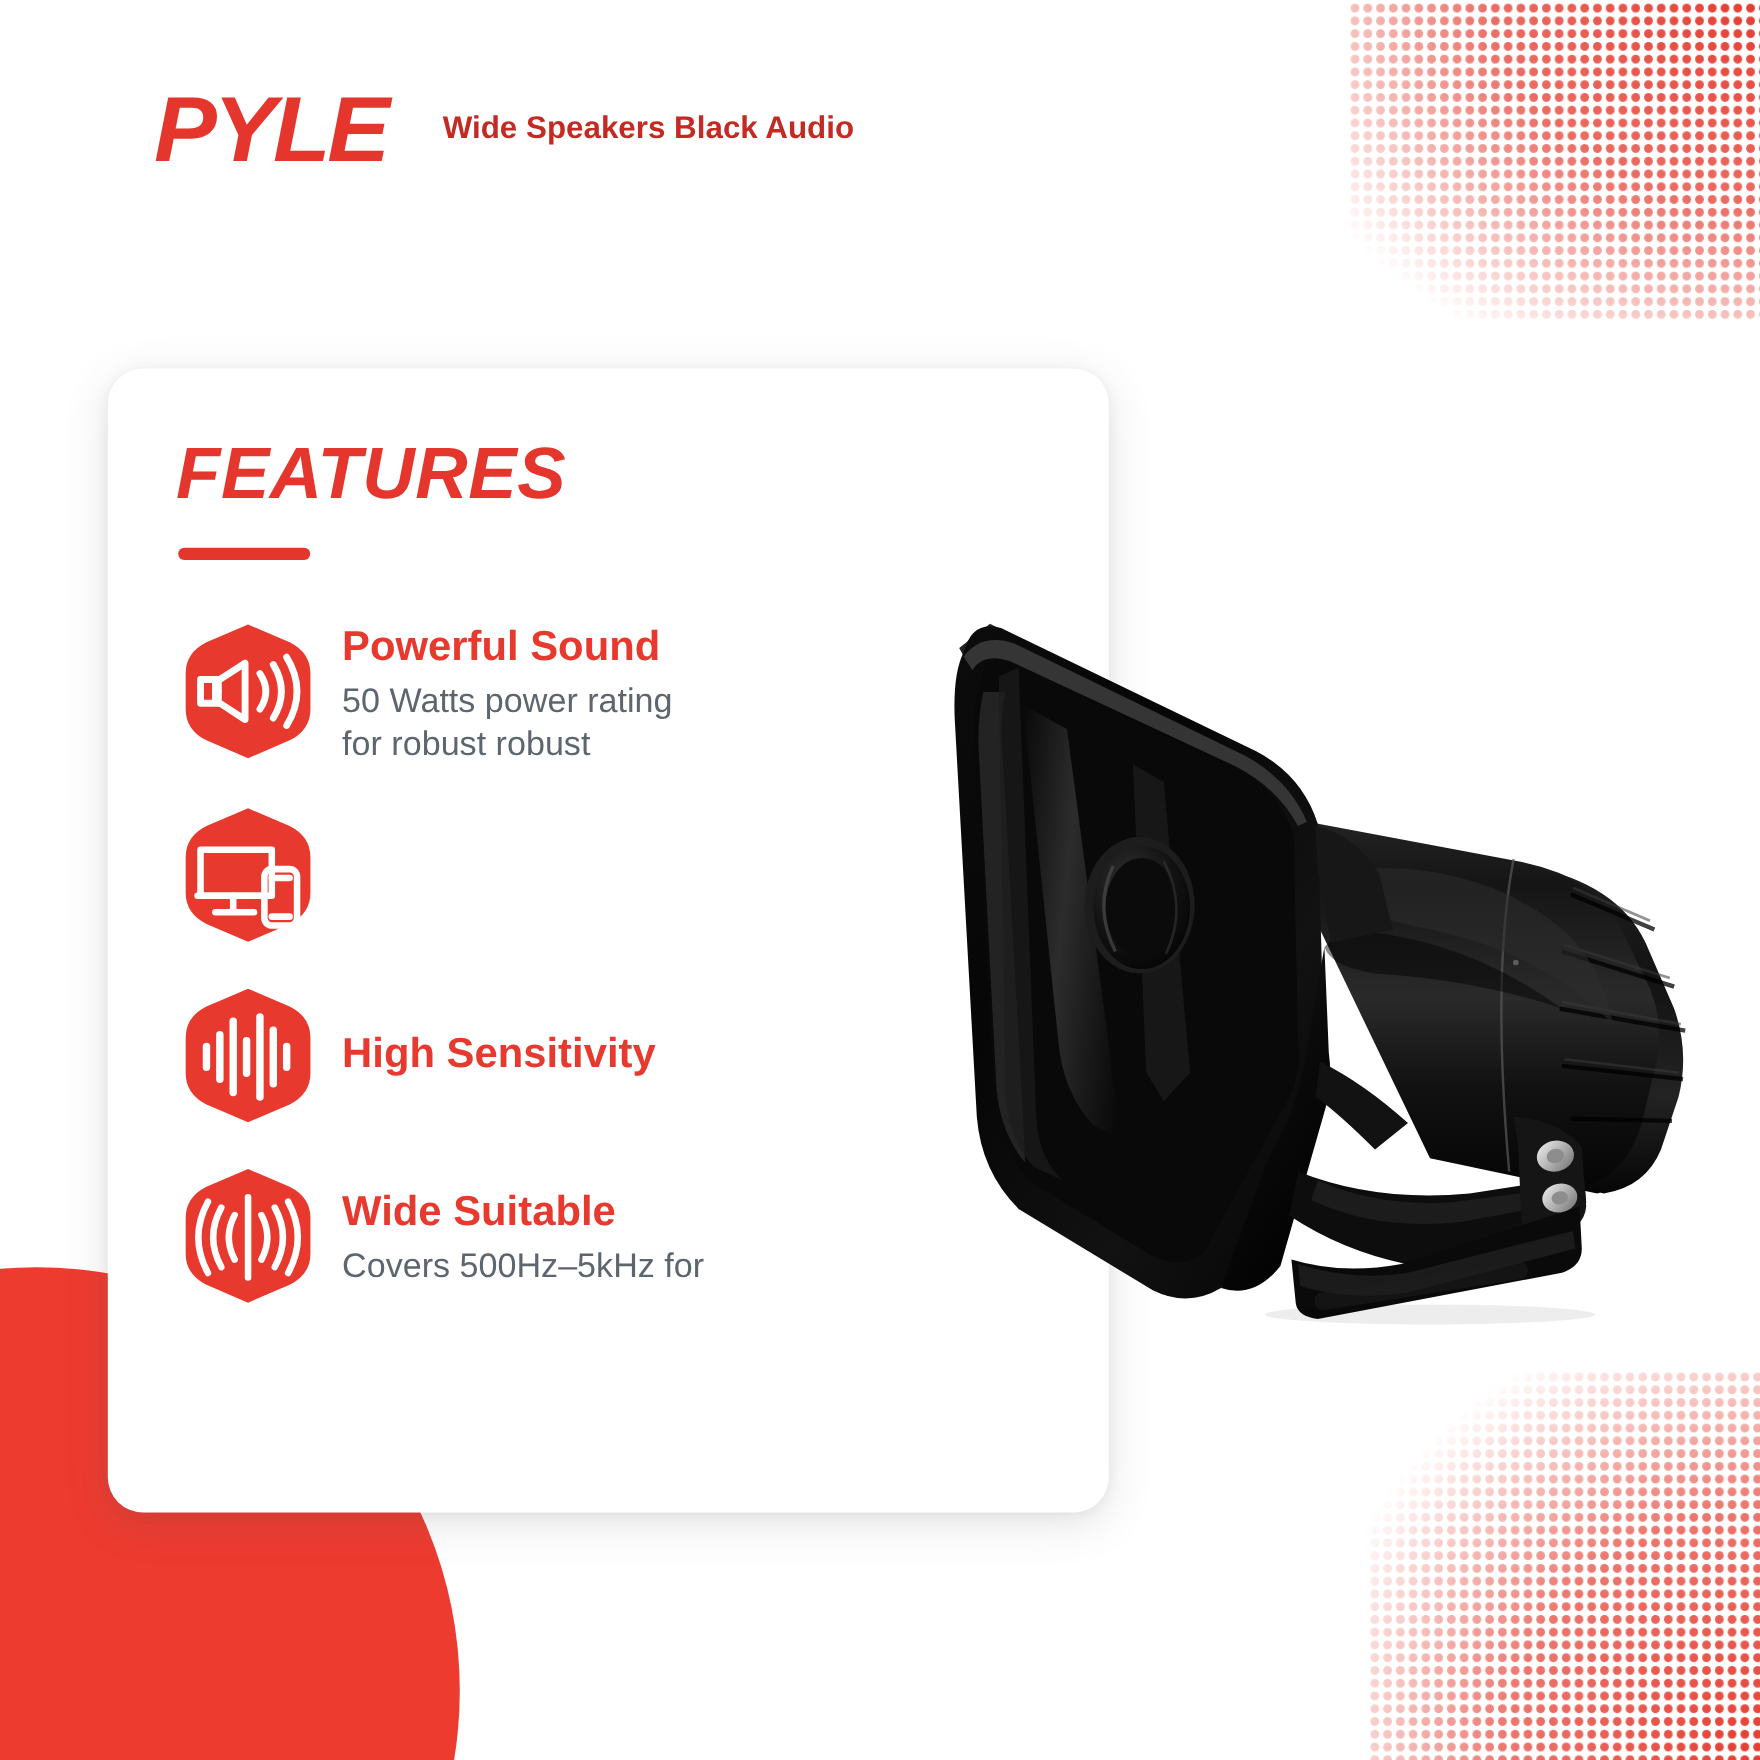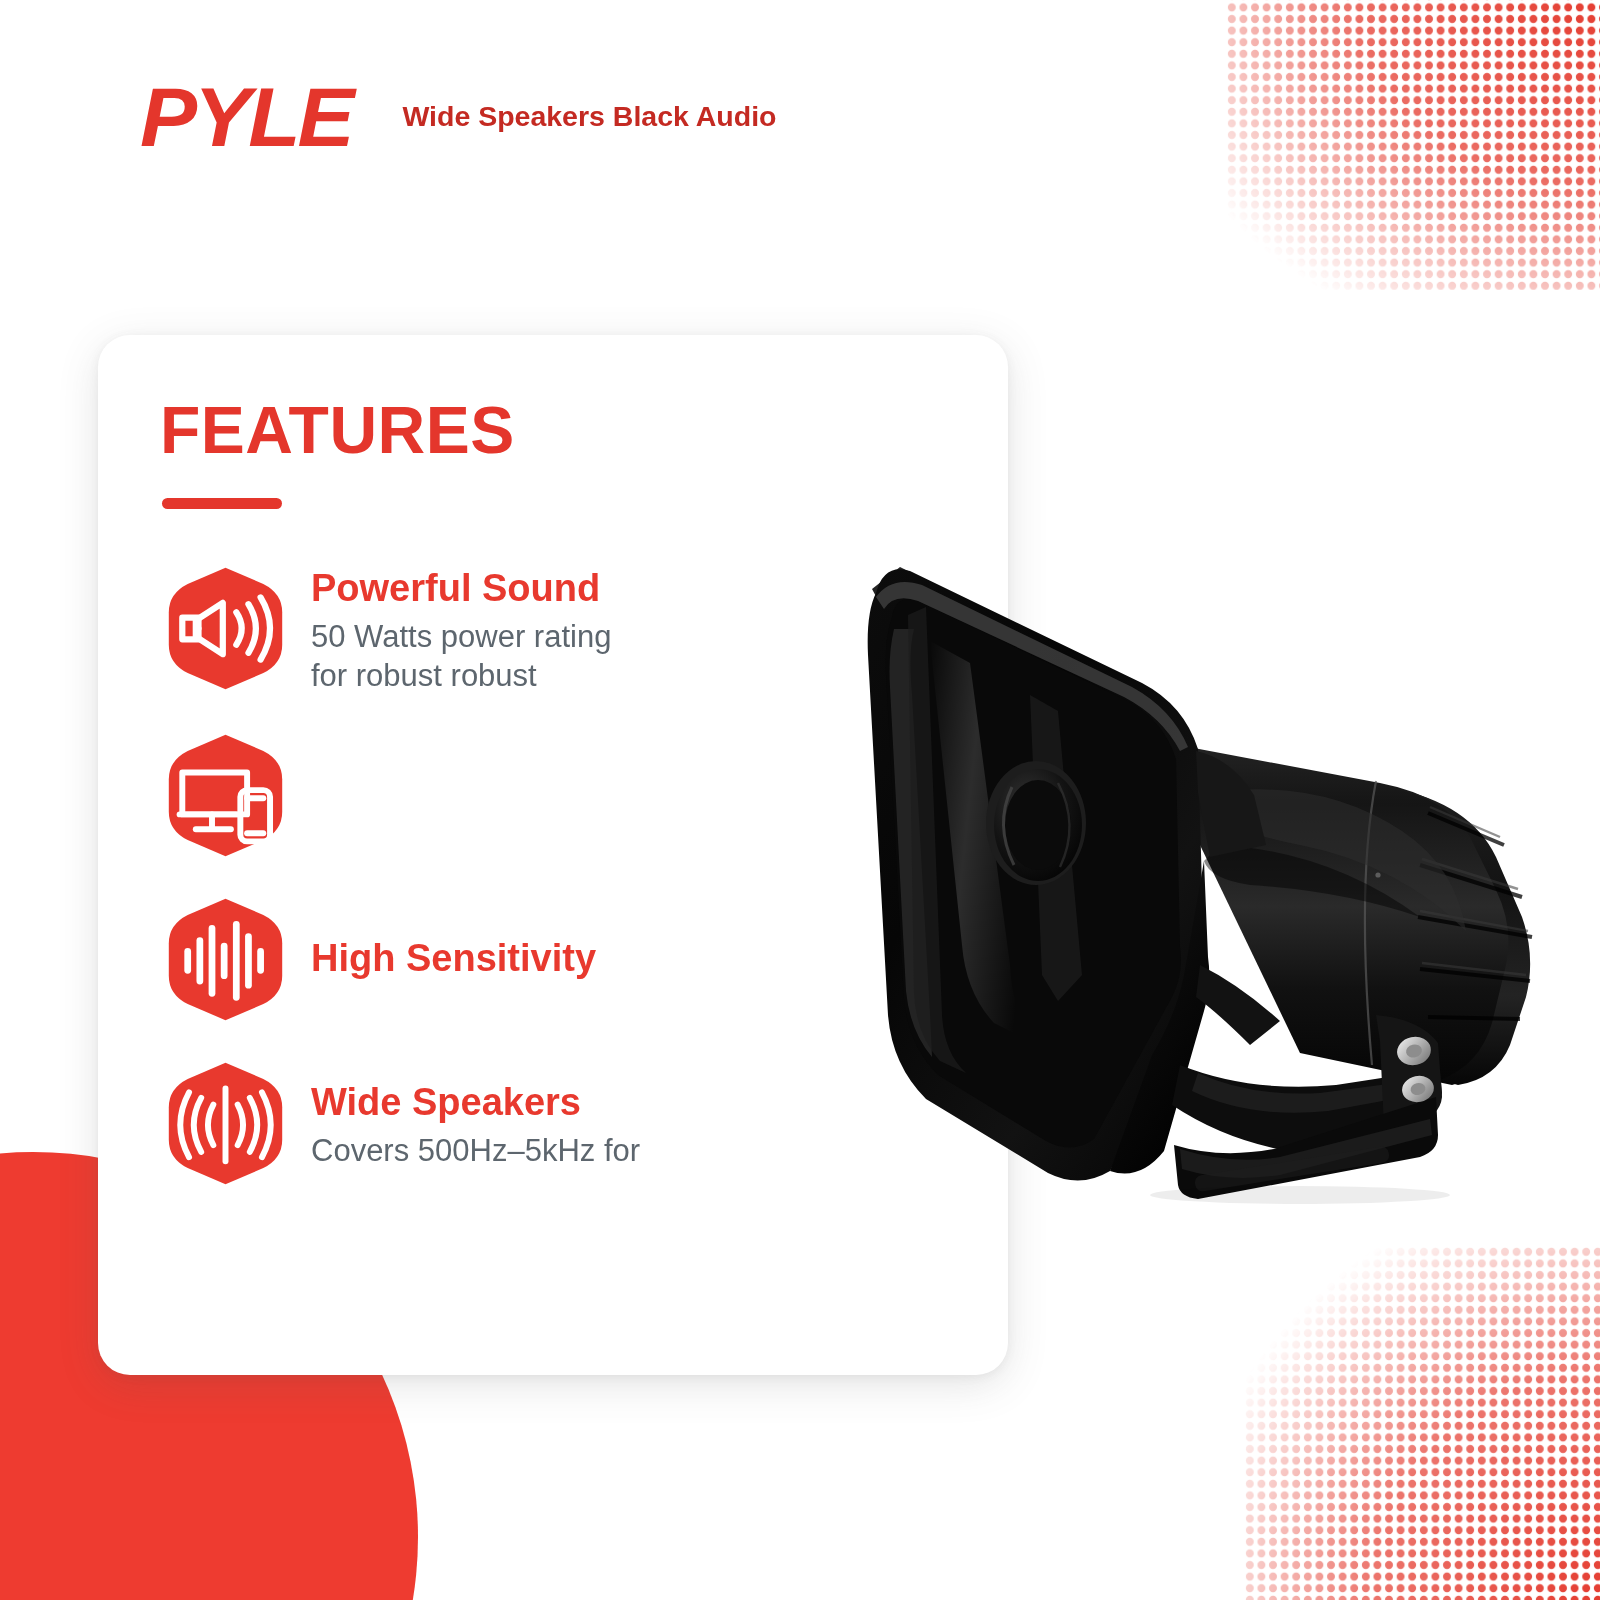--- a/index.html
+++ b/index.html
@@ -42,21 +42,21 @@
   }
 
   
   #features-card{
     position:absolute;left:98px;top:335px;width:910px;height:1040px;
     background:#ffffff;border-radius:32px;
     box-shadow:0 10px 40px rgba(90,90,90,0.16), 0 2px 10px rgba(90,90,90,0.08);
   }
   #features-heading{
     position:absolute;left:62px;top:62px;
-    color:#E4362C;font-size:66px;font-weight:bold;letter-spacing:0.5px;line-height:1;
+    color:#E4362C;font-size:66px;font-weight:bold;letter-spacing:0.5px;line-height:1;font-style:italic;
   }
   #heading-underline{
     position:absolute;left:64px;top:163px;width:120px;height:11px;
     background:#E4362C;border-radius:6px;
   }
 
   #features-list{position:absolute;left:60px;top:220px;right:28px;}
   .feature-row{display:flex;align-items:center;margin-bottom:29px;}
   .feature-icon{
     width:135px;height:135px;flex:0 0 135px;margin-right:18px;position:relative;top:4px;
@@ -191,21 +191,21 @@
             <path d="M50 24 L50 78"></path>
             <path d="M41 36 Q33 51 41 66"></path>
             <path d="M32 31 Q21 51 32 71"></path>
             <path d="M23 27 Q10 51 23 75"></path>
             <path d="M59 36 Q67 51 59 66"></path>
             <path d="M68 31 Q79 51 68 71"></path>
             <path d="M77 27 Q90 51 77 75"></path>
           </g>
         </svg>
         <div class="feature-text">
-          <p class="feature-title">Wide Speakers</p>
+          <p class="feature-title">Wide Suitable</p>
           <p class="feature-desc">
             <span>Covers 500Hz–5kHz for</span><br>
           </p>
         </div>
       </div>
 
     </div>
   </div>
 
   <svg id="product-image" viewBox="0 0 810 660">

